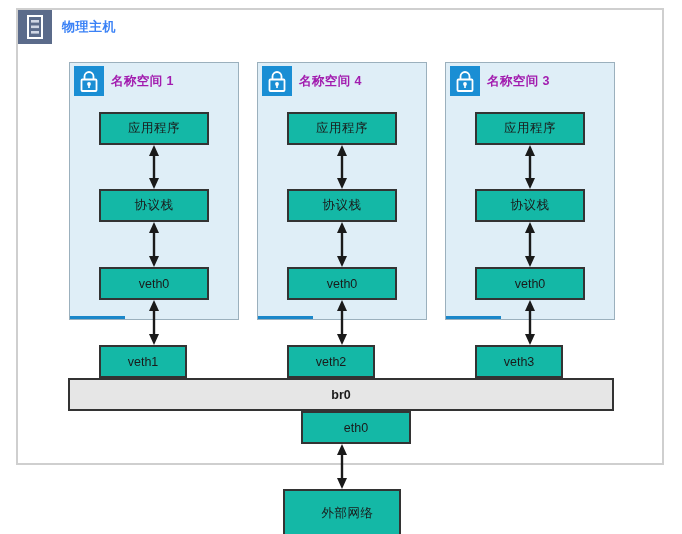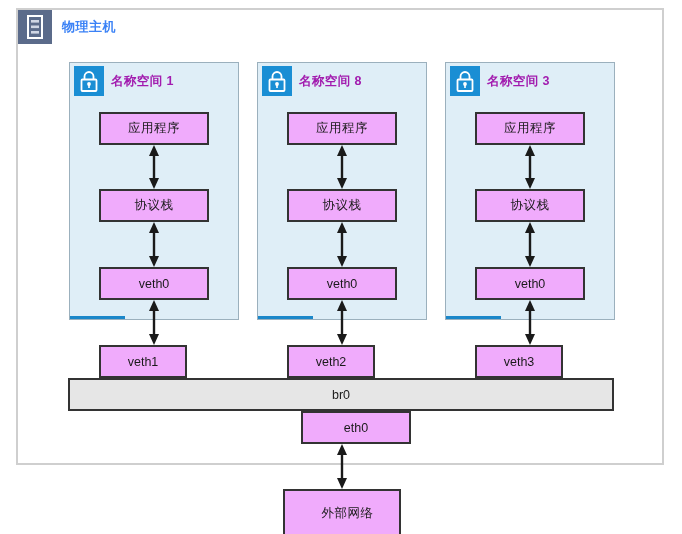--- a/index.html
+++ b/index.html
@@ -96,21 +96,21 @@
     font-size: 12.5px;
     font-weight: bold;
     color: #a21caf;
     white-space: nowrap;
     letter-spacing: 0.4px;
   }
 
   
   .node {
     position: absolute;
-    background: #f0abfc;
+    background: #14b8a6;
     border: 2px solid #333333;
     box-sizing: border-box;
     display: flex;
     align-items: center;
     justify-content: center;
     font-size: 12.5px;
     color: #1a1a1a;
     white-space: nowrap;
   }
   .node.cjk { letter-spacing: 0.5px; }
@@ -143,20 +143,21 @@
     width: 546px;
     height: 33px;
     background: #e6e6e6;
     border: 2px solid #333333;
     box-sizing: border-box;
     display: flex;
     align-items: center;
     justify-content: center;
     font-size: 12.5px;
     color: #1a1a1a;
+    font-weight: bold;
   }
 
   
   .eth0 {
     width: 110px;
     height: 33px;
     left: 301px;
     top: 411px;
   }
 
@@ -217,21 +218,21 @@
   <div class="ns-box ns2">
     <div class="ns-accent"></div>
     <div class="ns-lock">
       <svg width="30" height="30" viewBox="0 0 30 30">
         <path d="M10.5 13.5 V10.5 a4.5 4.5 0 0 1 9 0 V13.5" fill="none" stroke="#ffffff" stroke-width="1.8"></path>
         <rect x="7.5" y="13.5" width="15" height="11.5" rx="1" fill="none" stroke="#ffffff" stroke-width="1.8"></rect>
         <circle cx="15" cy="18" r="1.9" fill="#ffffff"></circle>
         <rect x="14.2" y="18" width="1.6" height="4" fill="#ffffff"></rect>
       </svg>
     </div>
-    <div class="ns-title lbl">名称空间 8</div>
+    <div class="ns-title lbl">名称空间 4</div>
   </div>
 
   <div class="node cjk inner-node app" style="left:287px;top:112px;">应用程序</div>
   <div class="node cjk inner-node stack" style="left:287px;top:189px;">协议栈</div>
   <div class="node inner-node veth" style="left:287px;top:267px;">veth0</div>
 
   <div class="ns-box ns3">
     <div class="ns-accent"></div>
     <div class="ns-lock">
       <svg width="30" height="30" viewBox="0 0 30 30">

